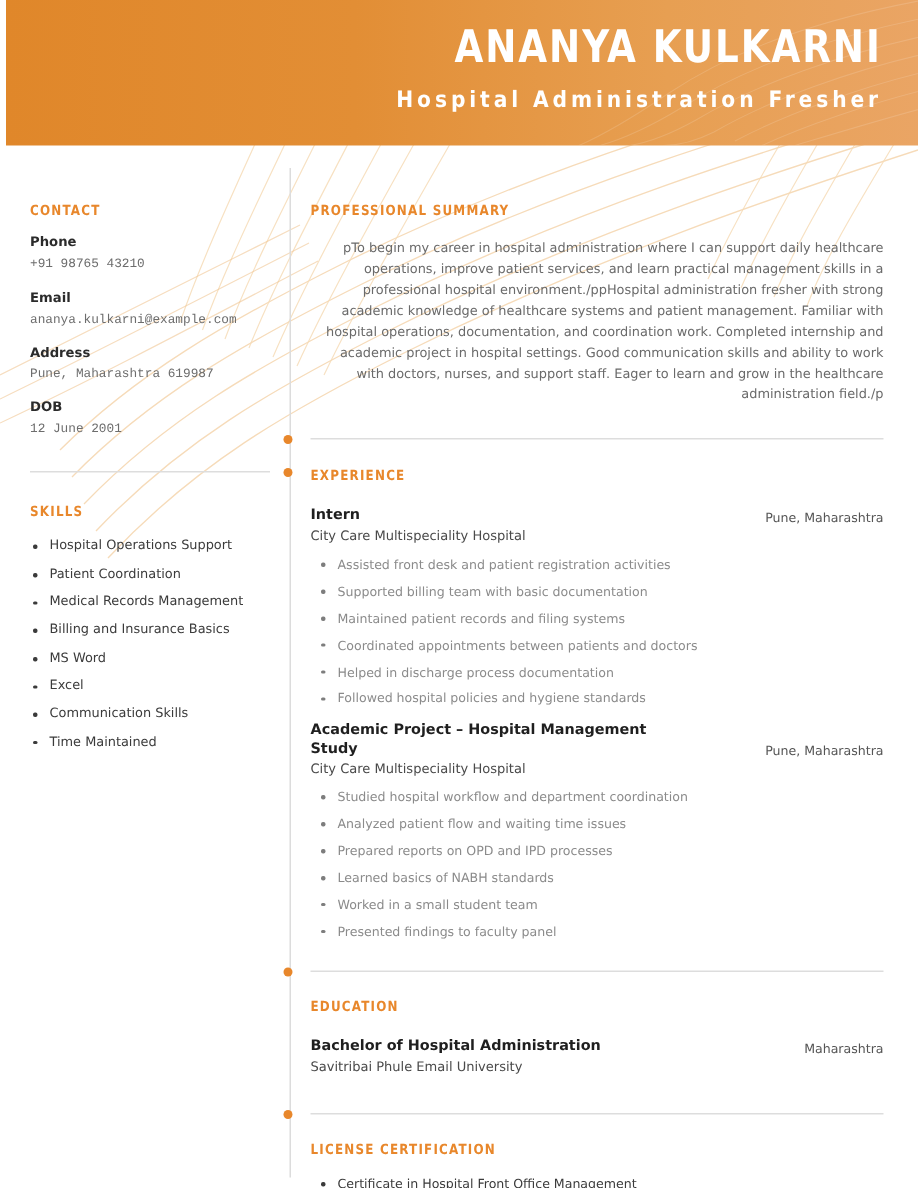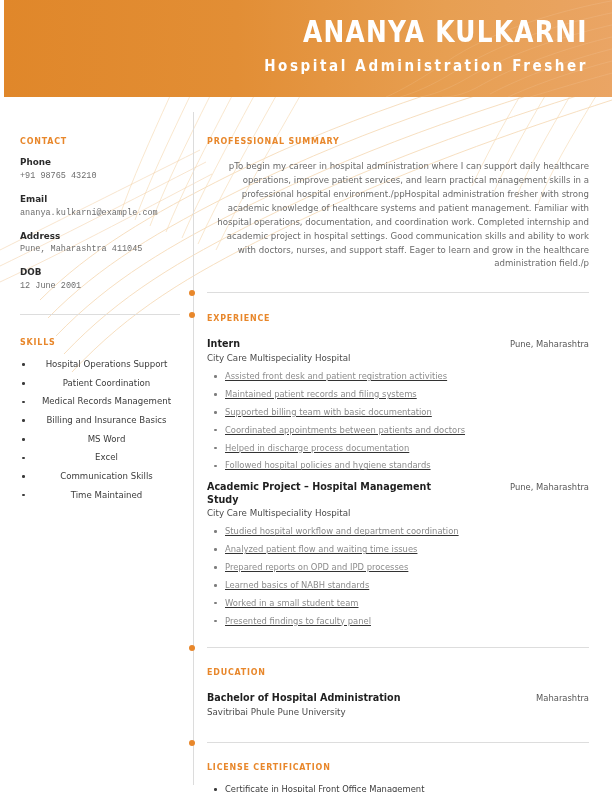--- a/index.html
+++ b/index.html
@@ -133,21 +133,20 @@
     height: 1px;
     background: #dddddd;
     margin: 21px 0 0 0;
     width: 160px;
   }
   .skills-head { margin-top: 21px; }
   .skill-list {
     list-style: none;
     margin: 13px 0 0 0;
     padding: 0;
-    text-align: center;
   }
   .skill-list li {
     position: relative;
     padding-left: 13px;
     font-size: 8.6px;
     color: #3b3b3b;
     line-height: 1.1;
     margin-bottom: 9.2px;
   }
   .skill-list li::before {
@@ -184,21 +183,21 @@
     height: 6px;
     background: #e8872b;
     border-radius: 50%;
   }
 
   .exp-head-wrap { position: relative; margin-top: 19px; }
   .entry { margin-top: 15px; position: relative; }
   .entry-row {
     display: flex;
     justify-content: space-between;
-    align-items: flex-start;
+    align-items: flex-end;
   }
   .entry-title {
     font-size: 9.6px;
     font-weight: bold;
     color: #1f1f1f;
     line-height: 1.3;
     max-width: 255px;
   }
   .entry-loc {
     font-size: 8.4px;
@@ -211,21 +210,20 @@
   .entry-org {
     font-size: 8.7px;
     color: #4a4a4a;
     margin-top: 2px;
     line-height: 1.3;
   }
   .bullets {
     list-style: none;
     margin: 8px 0 0 0;
     padding: 0;
-    text-decoration: underline;
   }
   .bullets li {
     position: relative;
     padding-left: 18px;
     font-size: 8.4px;
     color: #8b8b8b;
     line-height: 1.15;
     margin-bottom: 8.2px;
   }
   .bullets li::before {
@@ -305,21 +303,21 @@
       <div class="contact-item">
         <div class="contact-label">Phone</div>
         <div class="contact-value">+91 98765 43210</div>
       </div>
       <div class="contact-item">
         <div class="contact-label">Email</div>
         <div class="contact-value">ananya.kulkarni@example.com</div>
       </div>
       <div class="contact-item">
         <div class="contact-label">Address</div>
-        <div class="contact-value">Pune, Maharashtra 411045</div>
+        <div class="contact-value">Pune, Maharashtra 619987</div>
       </div>
       <div class="contact-item">
         <div class="contact-label">DOB</div>
         <div class="contact-value">12 June 2001</div>
       </div>
     </div>
 
     <div class="hr-left"></div>
 
     <div class="skills-head sec-head">SKILLS</div>
@@ -352,22 +350,22 @@
       <div class="sec-head">EXPERIENCE</div>
 
       <div class="entry">
         <div class="entry-row">
           <div class="entry-title">Intern</div>
           <div class="entry-loc">Pune, Maharashtra</div>
         </div>
         <div class="entry-org">City Care Multispeciality Hospital</div>
         <ul class="bullets">
           <li>Assisted front desk and patient registration activities</li>
+          <li>Supported billing team with basic documentation</li>
           <li>Maintained patient records and filing systems</li>
-          <li>Supported billing team with basic documentation</li>
           <li>Coordinated appointments between patients and doctors</li>
           <li>Helped in discharge process documentation</li>
           <li>Followed hospital policies and hygiene standards</li>
         </ul>
       </div>
 
       <div class="entry" style="margin-top:10px">
         <div class="entry-row">
           <div class="entry-title">Academic Project – Hospital Management Study</div>
           <div class="entry-loc">Pune, Maharashtra</div>
@@ -389,21 +387,21 @@
       <div class="hr-right"></div>
     </div>
 
     <div class="sep-head r-section">
       <div class="sec-head">EDUCATION</div>
       <div class="entry">
         <div class="entry-row">
           <div class="entry-title">Bachelor of Hospital Administration</div>
           <div class="entry-loc">Maharashtra</div>
         </div>
-        <div class="entry-org">Savitribai Phule Pune University</div>
+        <div class="entry-org">Savitribai Phule Email University</div>
       </div>
     </div>
 
     <div class="sep-wrap" style="margin-top:24px">
       <div class="dot" style="top:-2px"></div>
       <div class="hr-right"></div>
     </div>
 
     <div class="sep-head r-section">
       <div class="sec-head">LICENSE CERTIFICATION</div>

